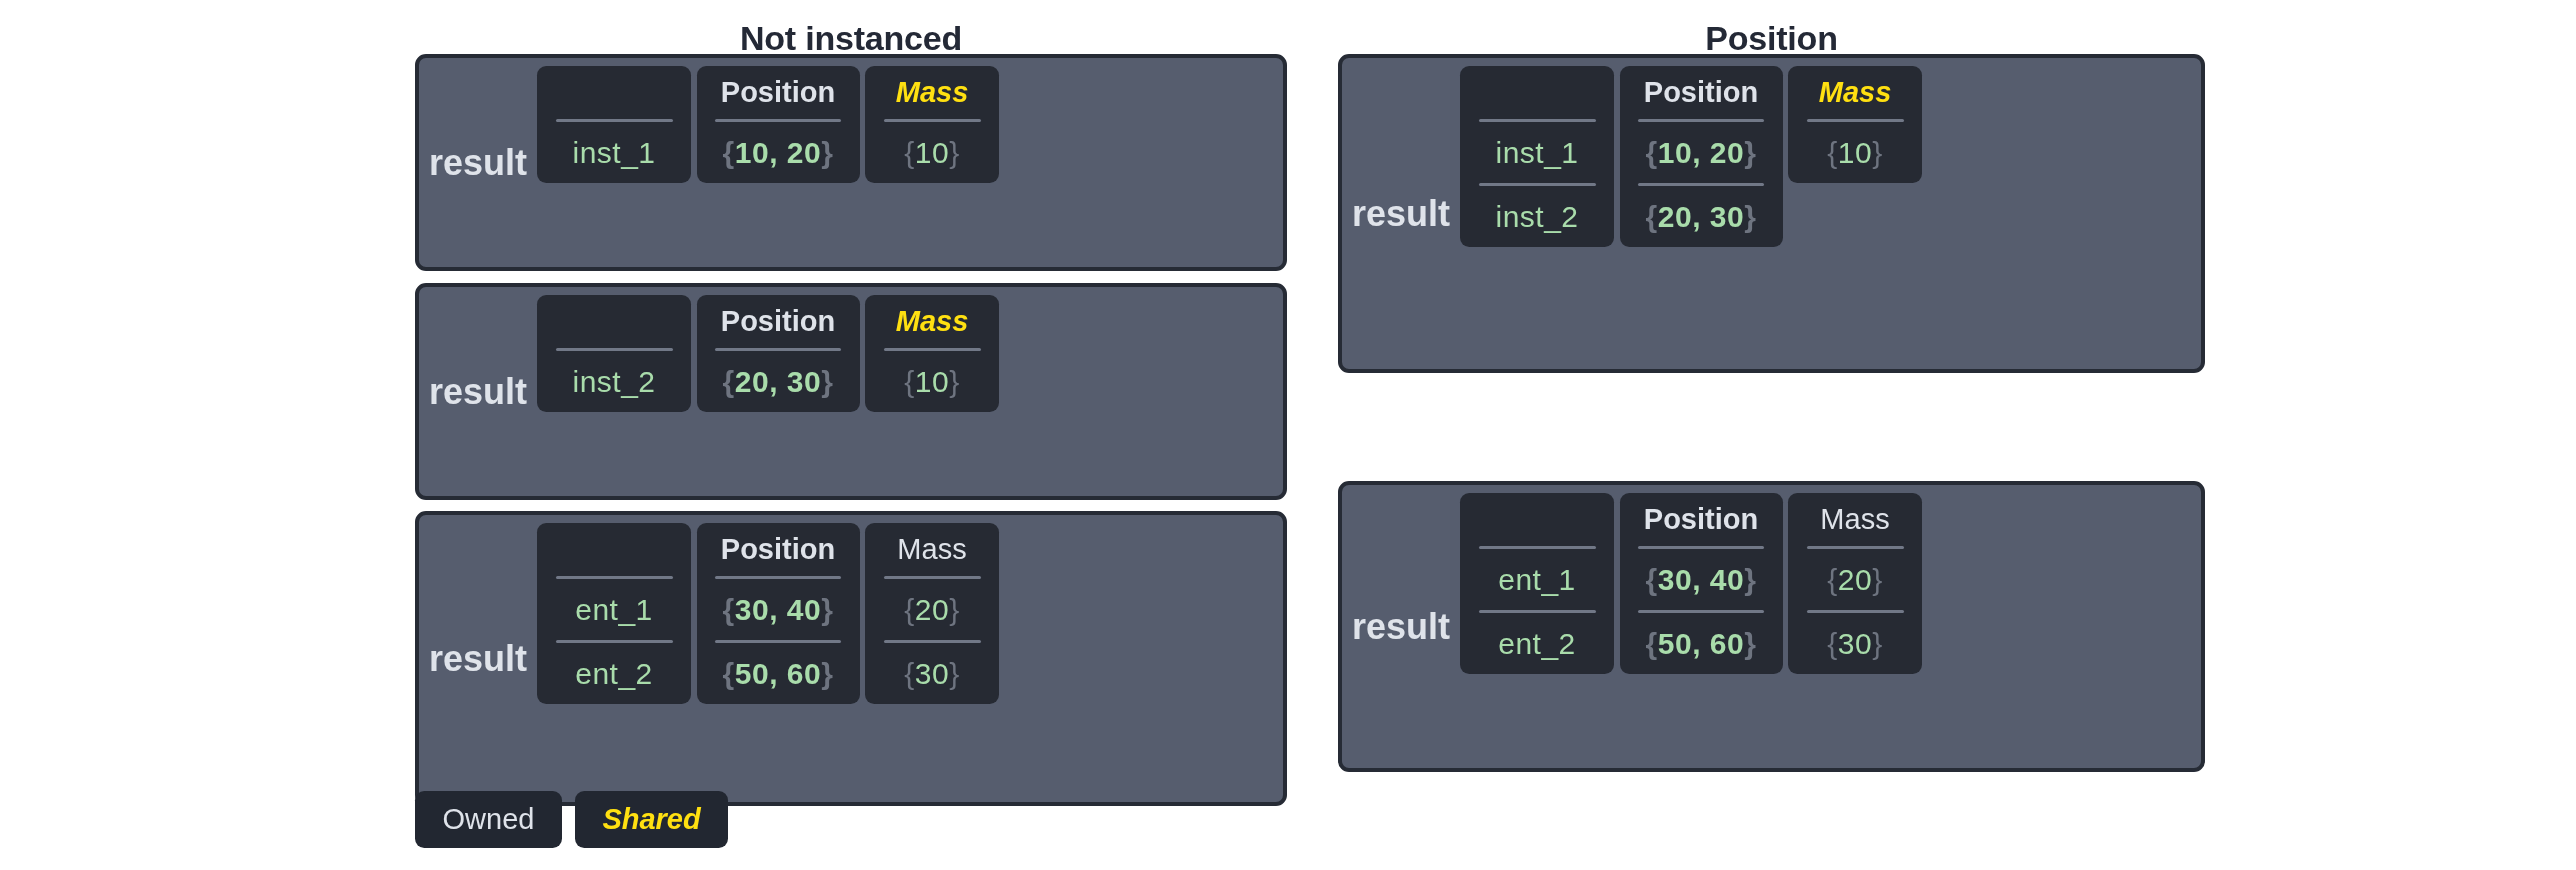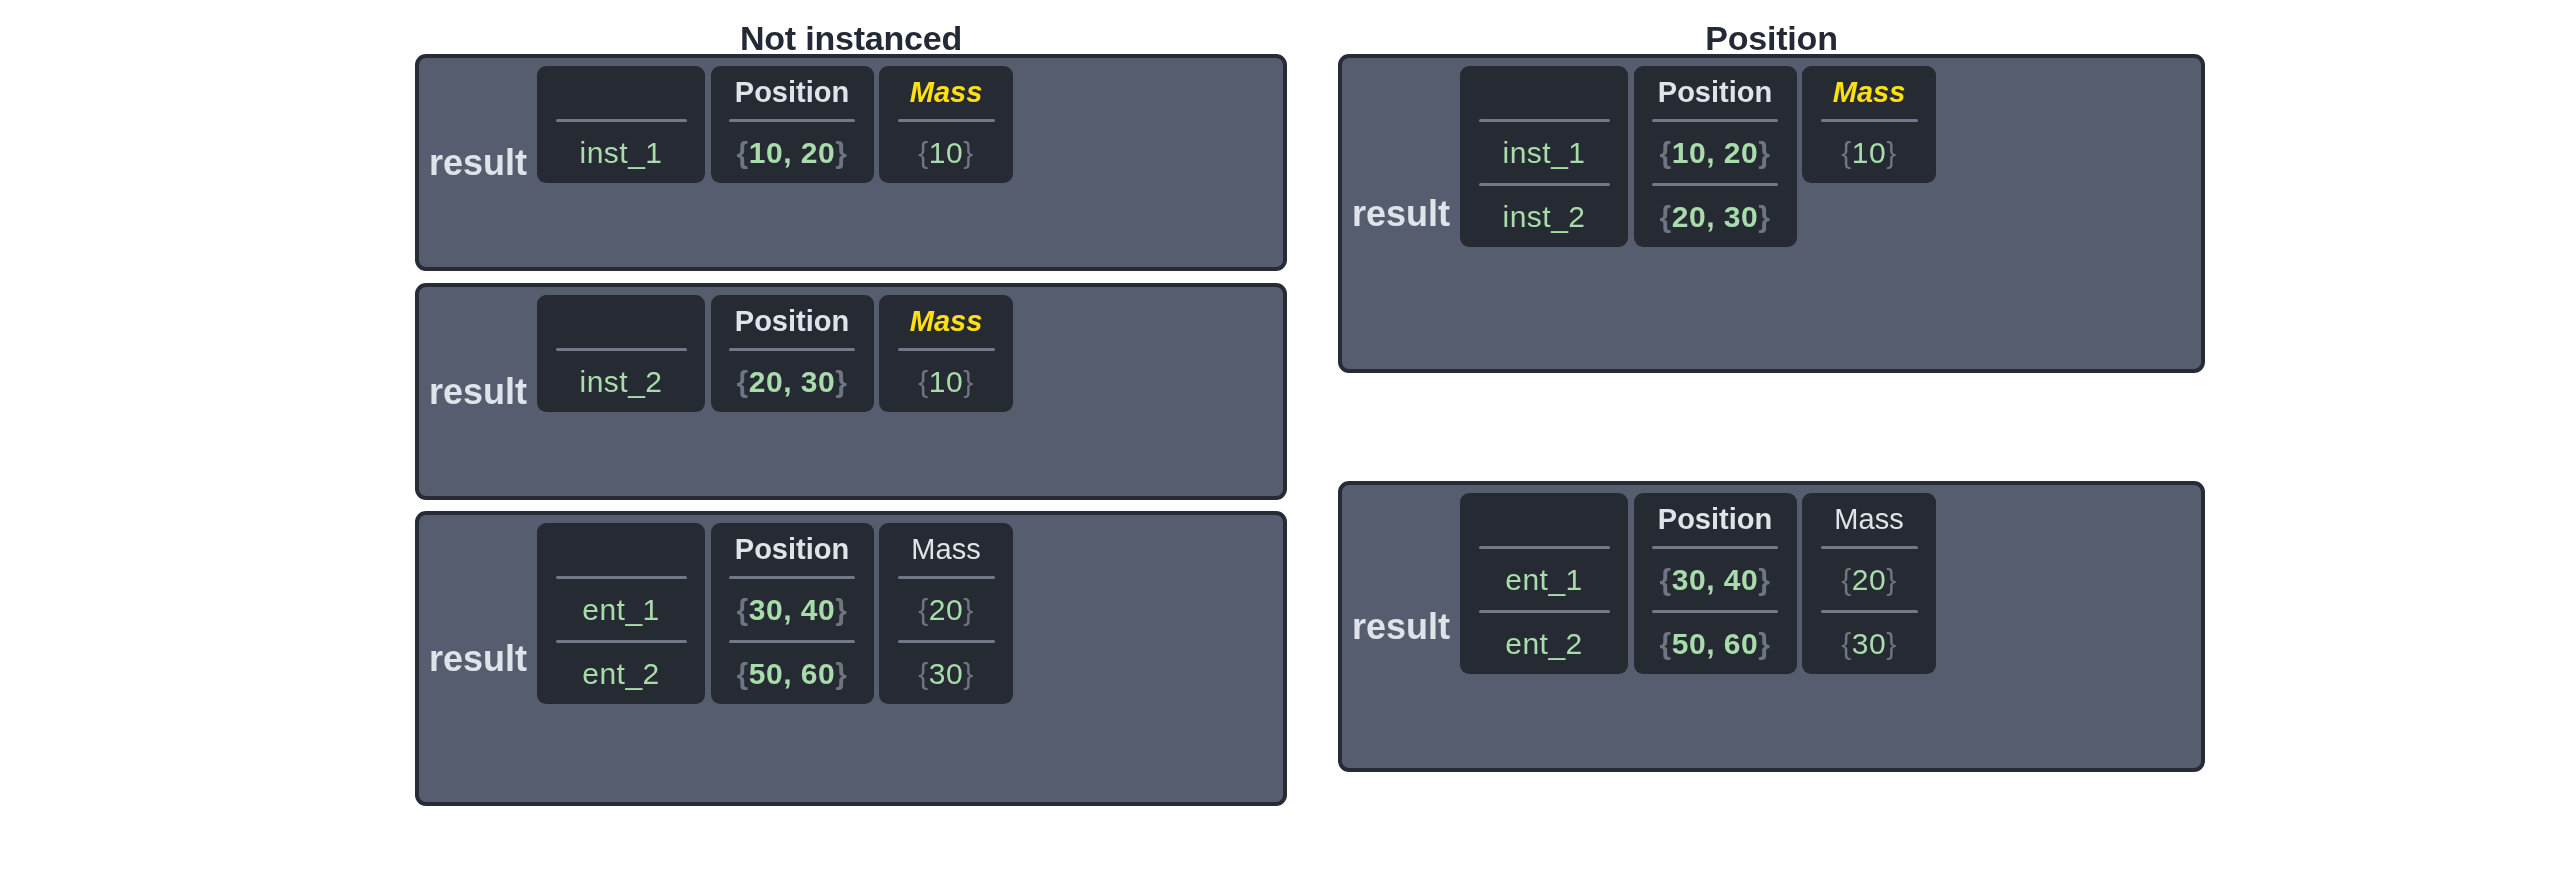--- a/index.html
+++ b/index.html
@@ -109,21 +109,21 @@
     font-size: 30px;
     color: #a9dcab;
     height: 61px;
     line-height: 61px;
     white-space: nowrap;
     letter-spacing: 0.5px;
   }
   .cell .brace { color: #6e7480; }
 
   
-  .col-name { width: 168px; }
+  .col-name { width: 154px; }
   .col-pos  { width: 163px; font-weight: bold; }
   .col-mass { width: 134px; }
 
   
   .t-left-1 { left: 0;  top: 39px;  width: 872px; height: 217px; }
   .t-left-2 { left: 0;  top: 268px; width: 872px; height: 217px; }
   .t-left-3 { left: 0;  top: 496px; width: 872px; height: 295px; }
 
   .t-left-1 .row-label,
   .t-left-2 .row-label,
@@ -291,15 +291,19 @@
           <div class="col-header">Mass</div>
           <div class="divider"></div>
           <div class="cell"><span class="brace">{</span><span>20</span><span class="brace">}</span></div>
           <div class="divider"></div>
           <div class="cell"><span class="brace">{</span><span>30</span><span class="brace">}</span></div>
         </div>
       </div>
     </div>
   </div>
 
+  <div class="legend">
+    <div class="legend-chip">Owned</div>
+    <div class="legend-chip shared">Shared</div>
+  </div>
 
 </div>
 
 
 </body></html>

